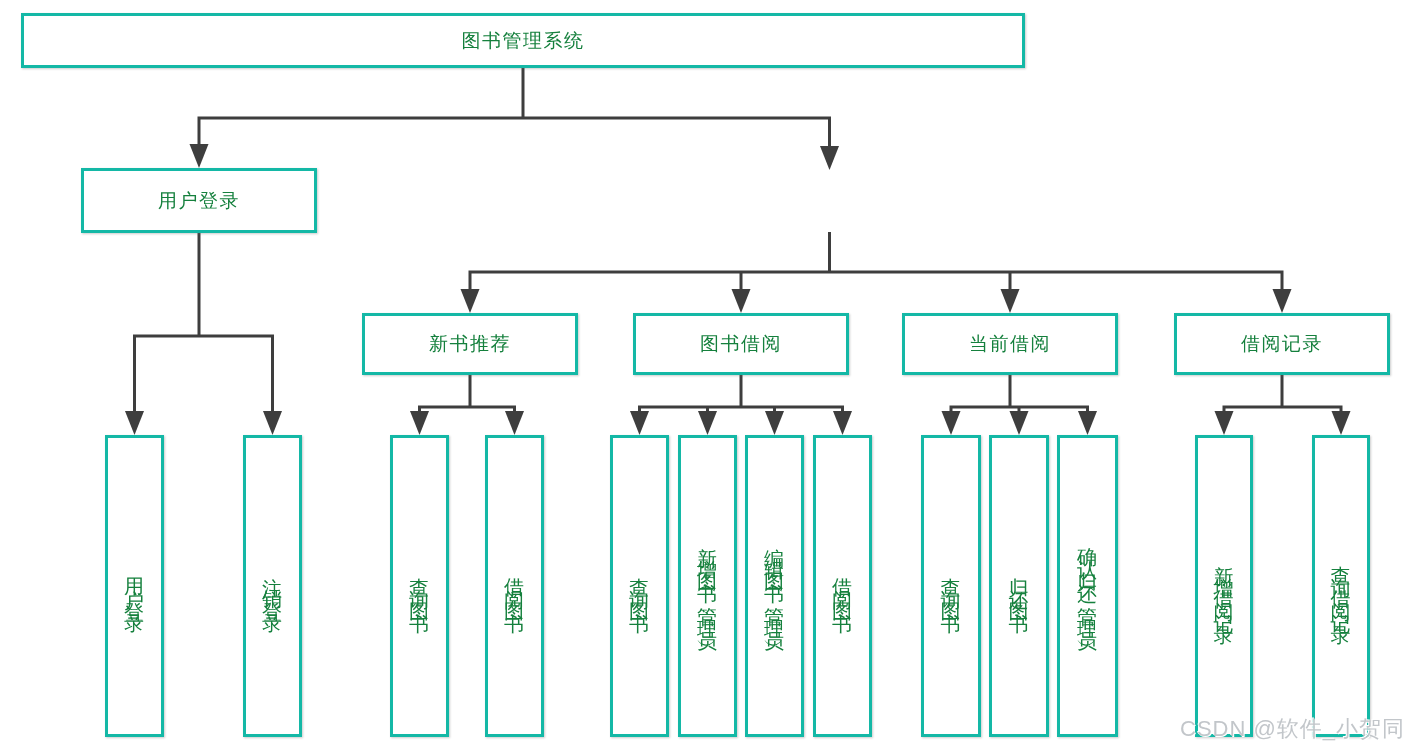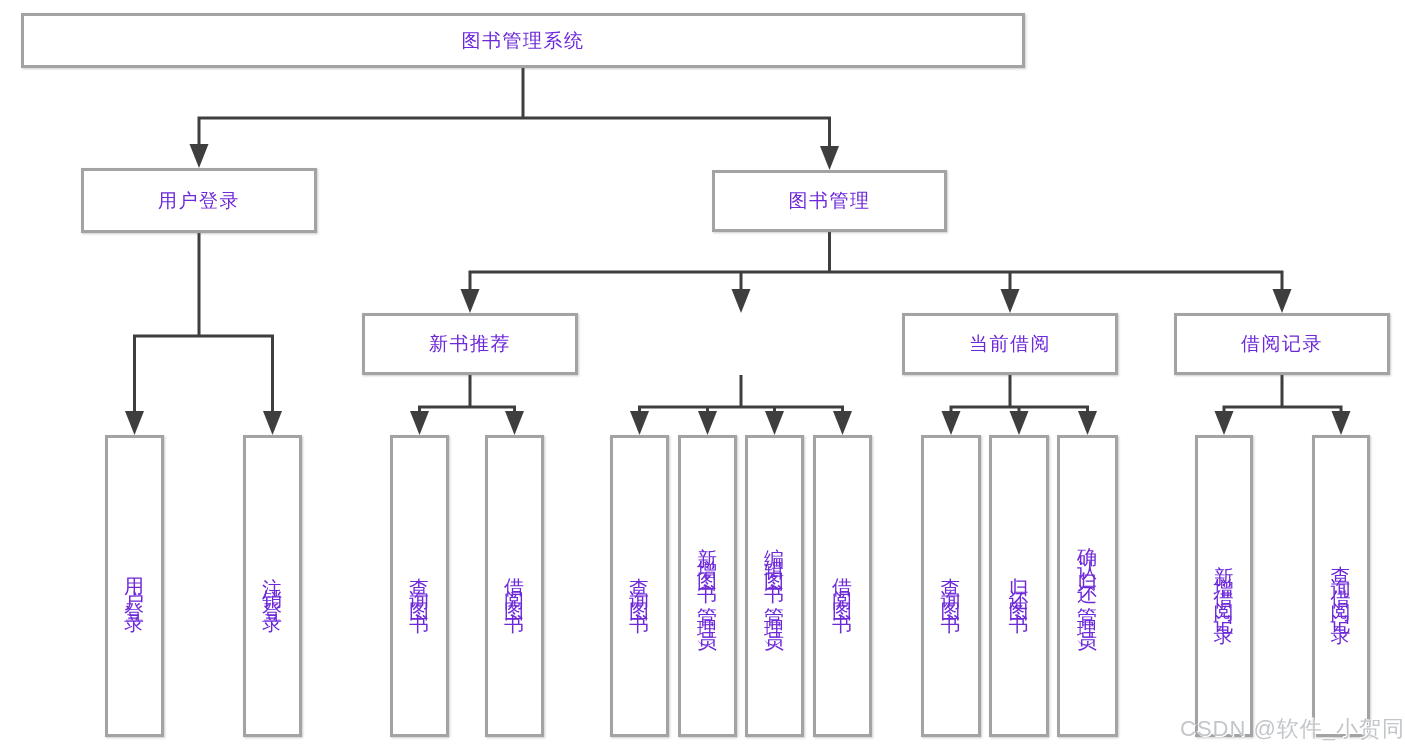--- a/index.html
+++ b/index.html
@@ -2,23 +2,23 @@
 <html><head>
 <meta charset="utf-8">
 <style>
   html,body{margin:0;padding:0;background:#fff;}
   .canvas{
     position:relative;width:1405px;height:747px;background:#ffffff;
     font-family:"Liberation Sans","DejaVu Sans",sans-serif;overflow:hidden;
   }
   svg.connectors{position:absolute;left:0;top:0;width:1405px;height:747px;}
   .node{
-    position:absolute;background:#ffffff;border:3px solid #a3a3a3;
+    position:absolute;background:#ffffff;border:3px solid #14b8a6;
     box-sizing:border-box;display:flex;align-items:center;justify-content:center;
-    color:#6d28d9;box-shadow:1px 1px 2px rgba(110,110,110,0.35);
+    color:#15803d;box-shadow:1px 1px 2px rgba(110,110,110,0.35);
   }
   .node.h{font-size:19px;letter-spacing:1.5px;font-weight:500;white-space:nowrap;}
   .node.v{
     writing-mode:vertical-rl;text-orientation:mixed;
     font-size:20px;letter-spacing:12px;line-height:1;font-weight:500;
   }
   .watermark{
     position:absolute;left:1180px;top:714px;font-size:22px;color:#c2c6ca;
     letter-spacing:1px;white-space:nowrap;
     text-shadow:1px 1px 0 #ffffff,-1px -1px 0 #ffffff;
@@ -54,23 +54,23 @@
       <polygon points="1009.5,411 1028.5,411 1019,435" fill="#3e3e3e"></polygon>
       <polygon points="1078,411 1097,411 1087.5,435" fill="#3e3e3e"></polygon>
       <path d="M 1282 375 L 1282 407 M 1222.5 407 L 1342.5 407 M 1224 407 L 1224 415 M 1341 407 L 1341 415" stroke="#3e3e3e" stroke-width="3" fill="none"></path>
       <polygon points="1214.5,411 1233.5,411 1224,435" fill="#3e3e3e"></polygon>
       <polygon points="1331.5,411 1350.5,411 1341,435" fill="#3e3e3e"></polygon>
     </svg>
 
   <div class="node h" style="left:21px;top:13px;width:1004px;height:55px;">图书管理系统</div>
 
   <div class="node h" style="left:81px;top:168px;width:236px;height:65px;">用户登录</div>
-  <div class="node h" style="left:712px;top:170px;width:235px;height:62px;">图书管理</div>
 
   <div class="node h" style="left:362px;top:313px;width:216px;height:62px;text-align:center;">新书推荐</div>
+  <div class="node h" style="left:633px;top:313px;width:216px;height:62px;">图书借阅</div>
   <div class="node h" style="left:902px;top:313px;width:216px;height:62px;">当前借阅</div>
   <div class="node h" style="left:1174px;top:313px;width:216px;height:62px;">借阅记录</div>
 
   <div class="node v" style="left:105px;top:435px;width:59px;height:302px;">用户登录</div>
   <div class="node v" style="left:243px;top:435px;width:59px;height:302px;">注销登录</div>
 
   <div class="node v" style="left:390px;top:435px;width:59px;height:302px;">查询图书</div>
   <div class="node v" style="left:485px;top:435px;width:59px;height:302px;">借阅图书</div>
 
   <div class="node v" style="left:610px;top:435px;width:59px;height:302px;">查询图书</div>

